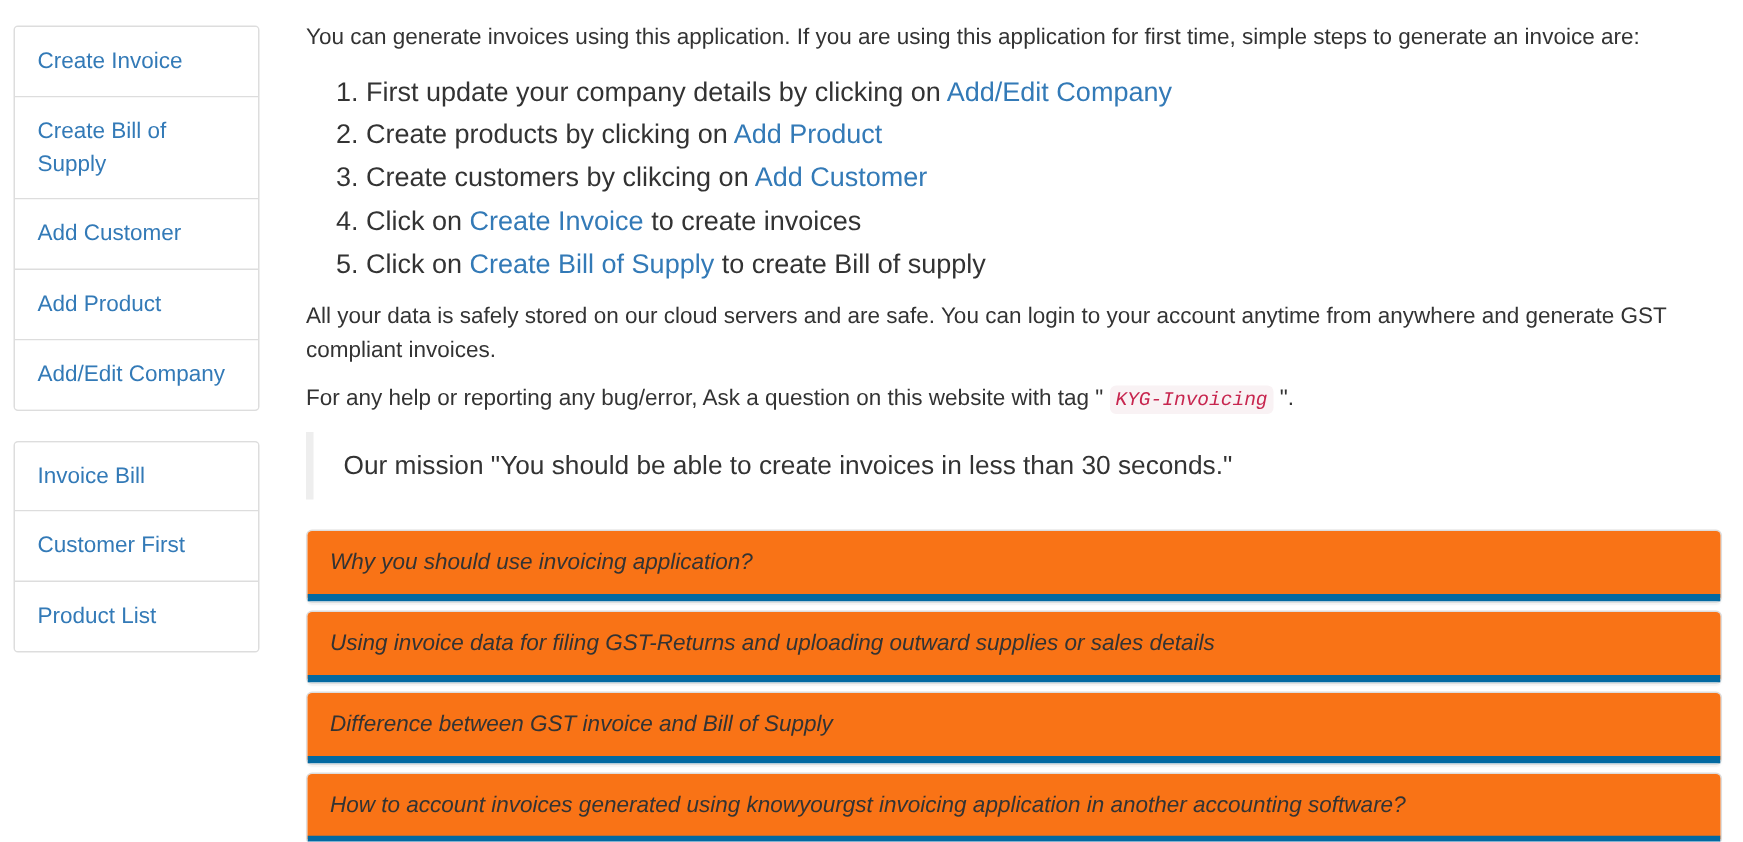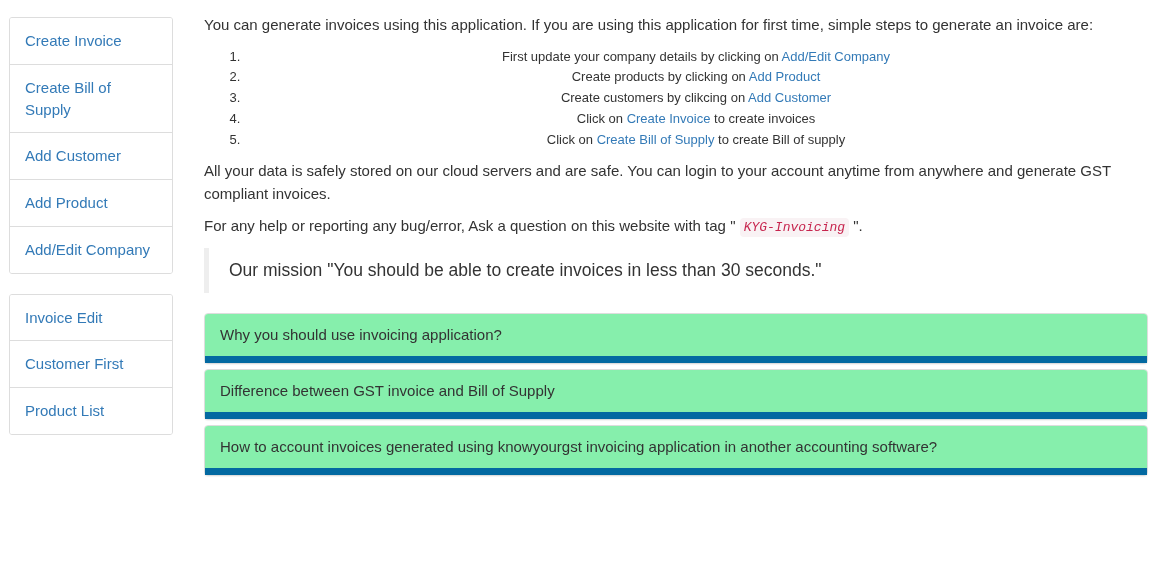--- a/index.html
+++ b/index.html
@@ -77,22 +77,21 @@
     margin: 0 0 10px 0;
     font-size: 15px;
     color: #333333;
     line-height: 1.5;
   }
   p.para-intro { }
 
   ol.steps {
     margin: 0 0 10px 0;
     padding-left: 40px;
-    font-size: 13px;
-    text-align: center;
+    font-size: 18px;
   }
   ol.steps li {
     line-height: 1.6;
     margin: 0;
     padding: 0;
   }
 
   a.inline-link {
     color: #337ab7;
     text-decoration: none;
@@ -122,26 +121,27 @@
   .panel-stack { margin-top: 2px; }
 
   .panel {
     border: 1px solid #dddddd;
     border-radius: 4px;
     background-color: #ffffff;
     margin-bottom: 5px;
     box-shadow: 0 1px 1px rgba(0,0,0,.05);
   }
   .panel-heading {
-    background-color: #86efac;
-    border-bottom: 7px solid #0369a1;
+    background-color: #f97316;
+    border-bottom: 5px solid #0369a1;
     border-top-left-radius: 3px;
     border-top-right-radius: 3px;
     padding: 10px 15px;
     cursor: pointer;
+    font-style: italic;
   }
   .panel-title {
     margin: 0;
     font-size: 15px;
     font-weight: normal;
     color: #333333;
     line-height: 1.45;
   }
   .panel-title a {
     color: #333333;
@@ -157,21 +157,21 @@
 
     <div class="list-group">
       <a class="list-group-item">Create Invoice</a>
       <a class="list-group-item">Create Bill of Supply</a>
       <a class="list-group-item">Add Customer</a>
       <a class="list-group-item">Add Product</a>
       <a class="list-group-item">Add/Edit Company</a>
     </div>
 
     <div class="list-group">
-      <a class="list-group-item">Invoice Edit</a>
+      <a class="list-group-item">Invoice Bill</a>
       <a class="list-group-item">Customer First</a>
       <a class="list-group-item">Product List</a>
     </div>
 
   </nav>
 
   <main class="main">
 
 
     <p class="para para-intro">You can generate invoices using this application. If you are using this application for first time, simple steps to generate an invoice are:</p>
@@ -205,20 +205,27 @@
     <div class="panel-stack">
 
       <div class="panel">
         <div class="panel-heading">
           <h4 class="panel-title">
             <a>Why you should use invoicing application?</a>
           </h4>
         </div>
       </div>
 
+      <div class="panel">
+        <div class="panel-heading">
+          <h4 class="panel-title">
+            <a>Using invoice data for filing GST-Returns and uploading outward supplies or sales details</a>
+          </h4>
+        </div>
+      </div>
 
       <div class="panel">
         <div class="panel-heading">
           <h4 class="panel-title">
             <a>Difference between GST invoice and Bill of Supply</a>
           </h4>
         </div>
       </div>
 
       <div class="panel">

